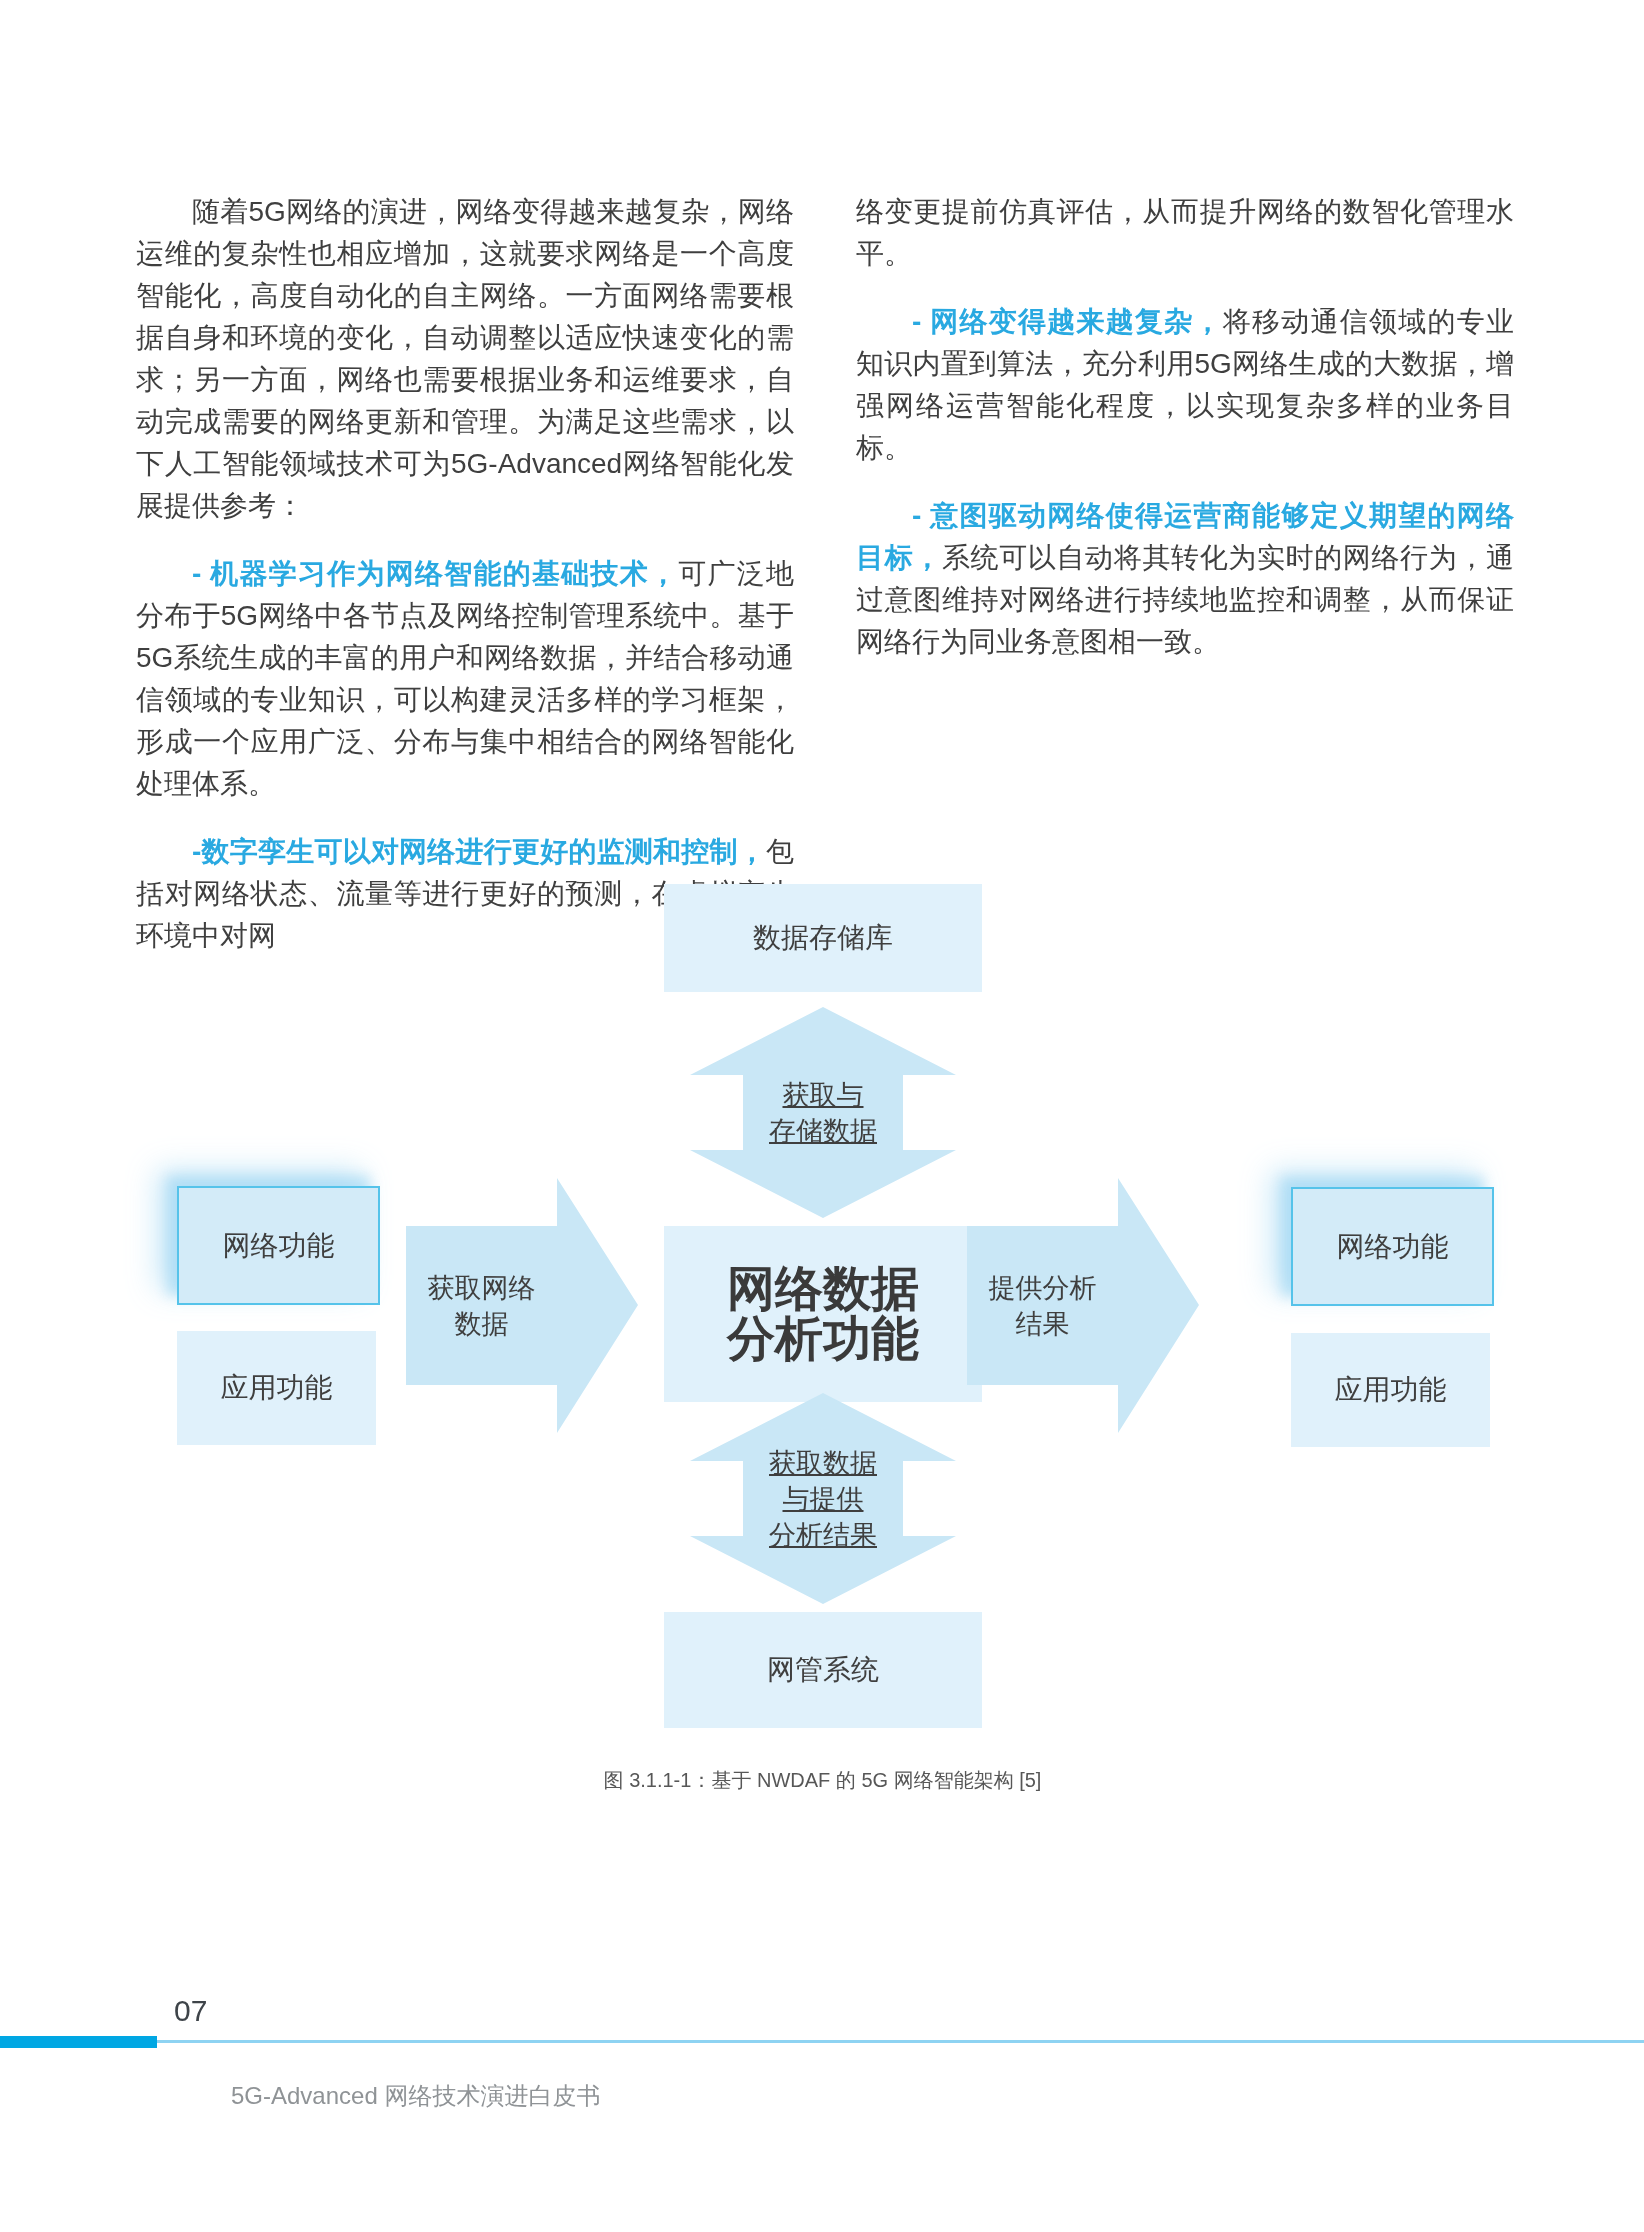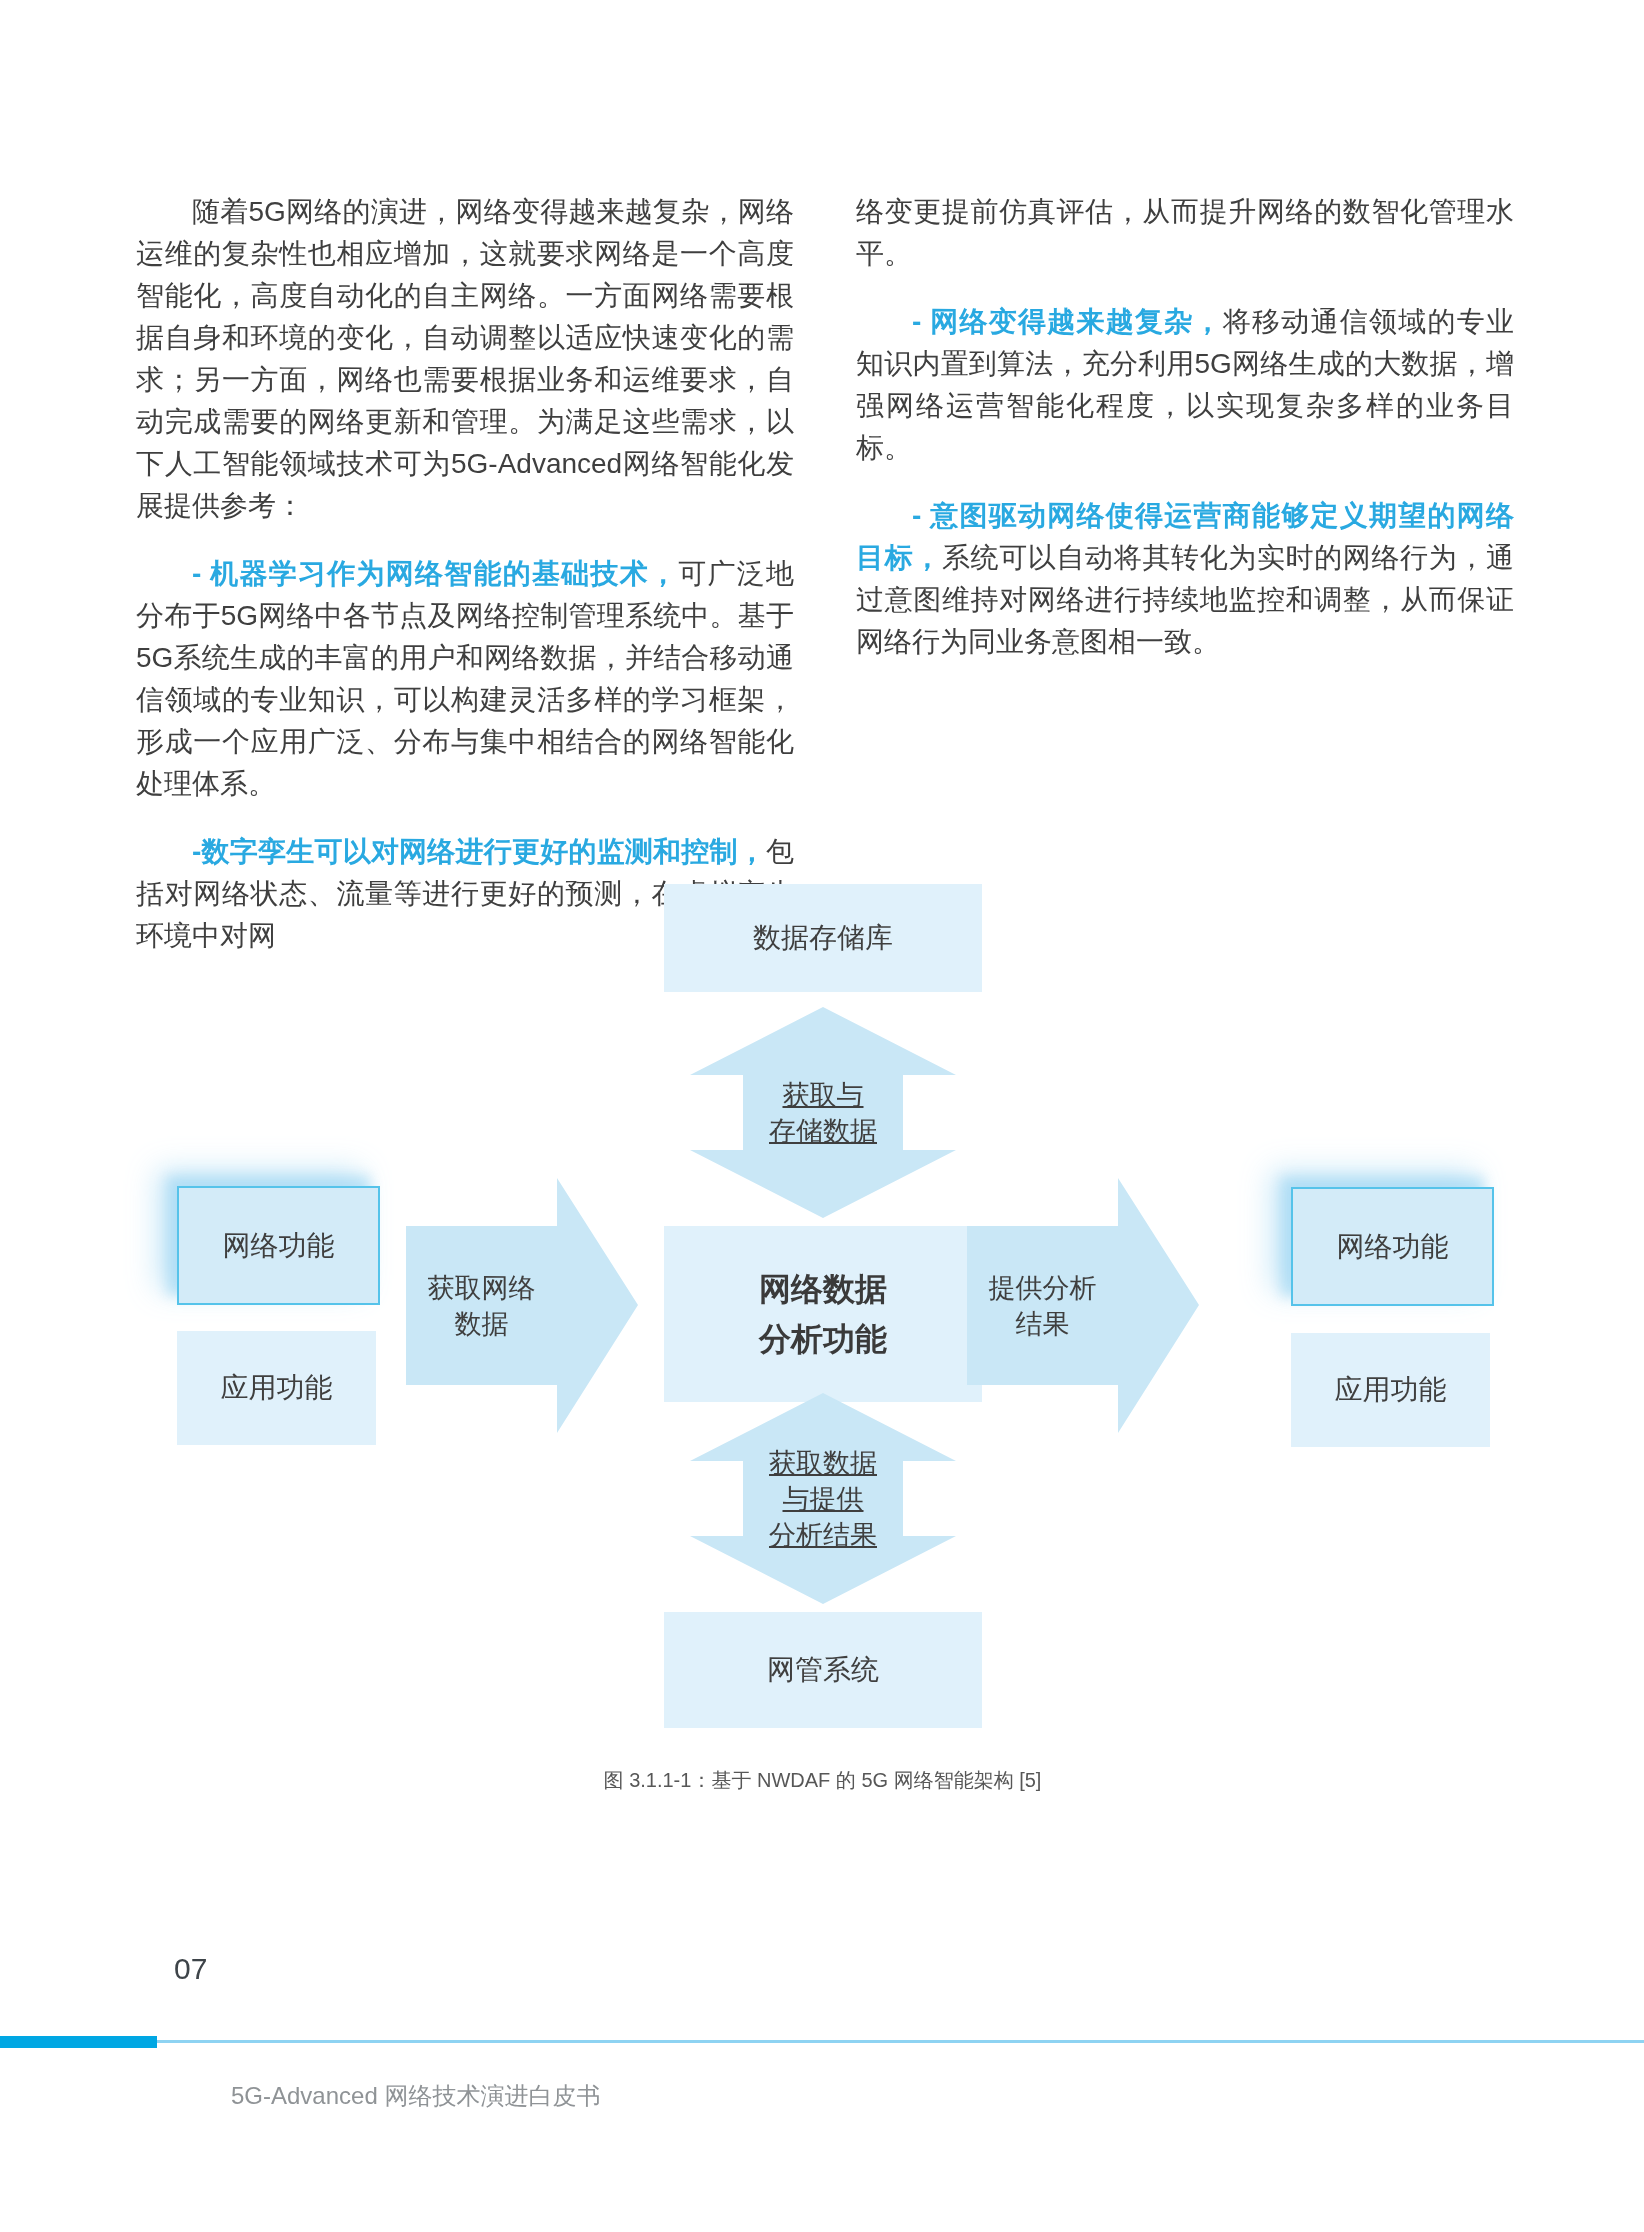--- a/index.html
+++ b/index.html
@@ -28,21 +28,21 @@
   .para.indent{text-indent:2em;}
   .para .em{color:var(--accent);font-weight:bold;}
 
   
   .diagram{position:absolute;left:0;top:0;width:1645px;height:2233px;pointer-events:none;}
   .dbox{position:absolute;display:flex;align-items:center;justify-content:center;
         background:var(--box-fill);color:var(--text);font-size:28px;text-align:center;}
   .dbox.bordered{background:var(--box-fill-bordered);border:2px solid var(--box-border);
         box-shadow:-10px -10px 12px rgba(160,215,243,.65), -20px -16px 28px rgba(190,228,248,.8);}
   .box-top   {left:664px;top:884px;width:318px;height:108px;}
-  .box-center{left:664px;top:1226px;width:318px;height:176px;font-size:32px;font-weight:bold;line-height:50px;color:#3a3a3a;}
+  .box-center{left:664px;top:1226px;width:318px;height:176px;font-size:48px;font-weight:bold;line-height:50px;color:#3a3a3a;}
   .box-bottom{left:664px;top:1612px;width:318px;height:116px;}
   .box-left-nf {left:177px;top:1186px;width:199px;height:115px;}
   .box-left-af {left:177px;top:1331px;width:199px;height:114px;}
   .box-right-nf{left:1291px;top:1187px;width:199px;height:115px;}
   .box-right-af{left:1291px;top:1333px;width:199px;height:114px;}
 
   .arrow{position:absolute;background:var(--arrow-fill);display:flex;align-items:center;justify-content:center;
          color:var(--text);font-size:27px;line-height:36px;text-align:center;}
   .arrow-right-shape{clip-path:polygon(0 48px,151px 48px,151px 0,232px 127px,151px 255px,151px 207px,0 207px);}
   .arrow-h{width:232px;height:255px;padding:0;}
@@ -53,21 +53,21 @@
      clip-path:polygon(133px 0,266px 68px,213px 68px,213px 143px,266px 143px,133px 211px,0 143px,53px 143px,53px 68px,0 68px);text-decoration:underline;}
   .arrow-top{left:690px;top:1007px;}
   .arrow-bottom{left:690px;top:1393px;height:212px;}
 
   .caption{position:absolute;left:0;top:1767px;width:1645px;text-align:center;
            color:var(--caption);font-size:20px;}
 
   
   .footer-bar {position:absolute;left:0;top:2036px;width:157px;height:12px;background:var(--footer-bar);}
   .footer-line{position:absolute;left:157px;top:2040px;width:1488px;height:3px;background:var(--footer-line);}
-  .footer-page{position:absolute;left:174px;top:1952px;color:var(--footer-page);font-size:30px;}
+  .footer-page{position:absolute;left:174px;top:1994px;color:var(--footer-page);font-size:30px;}
   .footer-title{position:absolute;left:231px;top:2080px;color:var(--footer-title);font-size:24px;}
 </style>
 </head>
 <body>
 
 <div class="page">
 
   <div class="col col-left">
       <p class="para indent"><span>随着5G网络的演进，网络变得越来越复杂，网络运维的复杂性也相应增加，这就要求网络是一个高度智能化，高度自动化的自主网络。一方面网络需要根据自身和环境的变化，自动调整以适应快速变化的需求；另一方面，网络也需要根据业务和运维要求，自动完成需要的网络更新和管理。为满足这些需求，以下人工智能领域技术可为5G-Advanced网络智能化发展提供参考：</span></p>
       <p class="para indent"><span class="em">- 机器学习作为网络智能的基础技术，</span><span>可广泛地分布于5G网络中各节点及网络控制管理系统中。基于5G系统生成的丰富的用户和网络数据，并结合移动通信领域的专业知识，可以构建灵活多样的学习框架，形成一个应用广泛、分布与集中相结合的网络智能化处理体系。</span></p>

